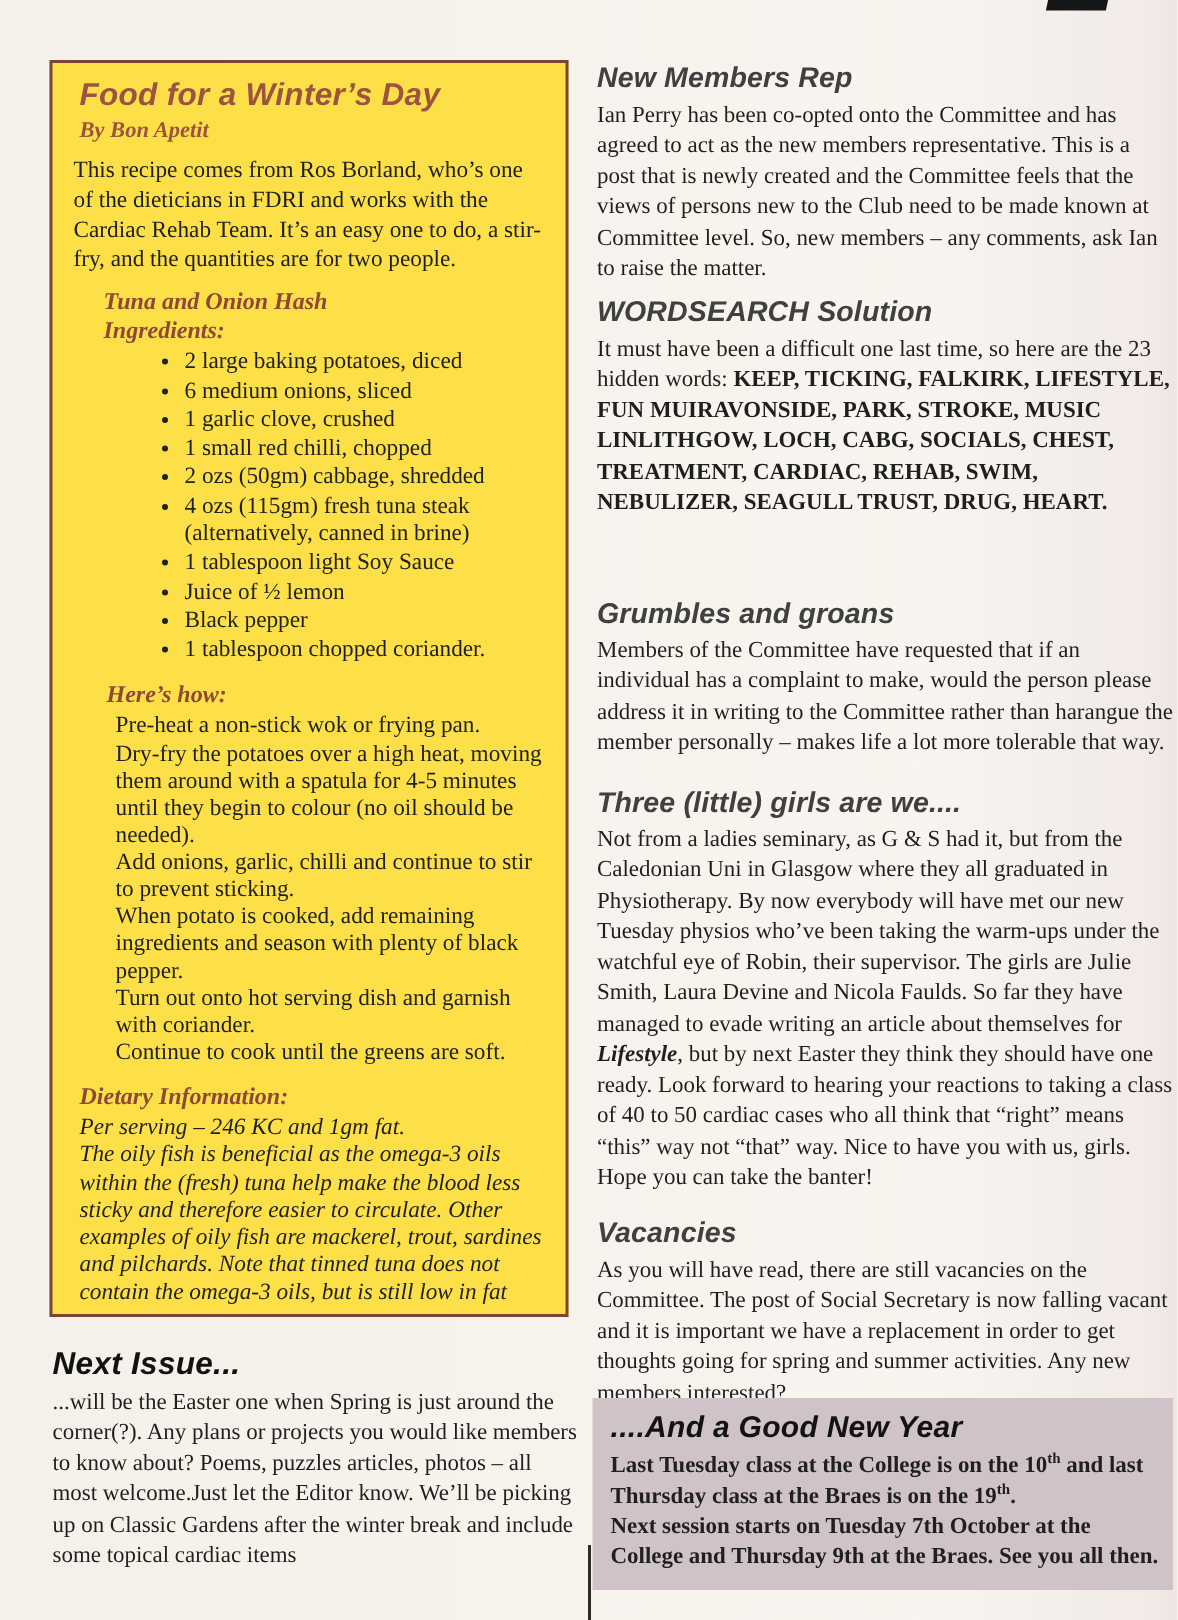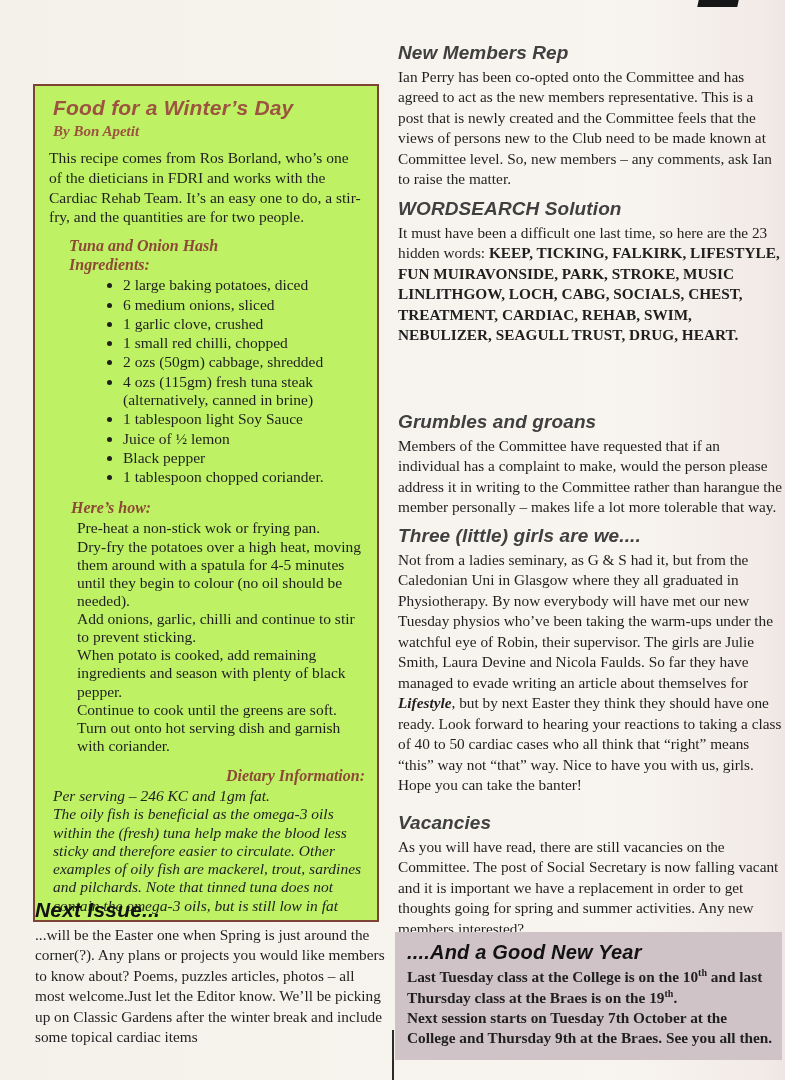--- a/index.html
+++ b/index.html
@@ -7,55 +7,55 @@
     width:785px;height:1080px;position:relative;overflow:hidden;
     background:linear-gradient(90deg,#f4f1ea 0%,#f8f5f0 78%,#f2ebe8 97%,#efe6e4 100%);
     font-family:"Liberation Serif", serif;color:#1f1f1f;
   }
   .smudge{position:absolute;left:698px;top:0;width:40px;height:7px;background:#161616;transform:skewX(-12deg);}
   .scan-line{position:absolute;left:392px;top:1030px;width:2px;height:50px;background:#2e2a28;}
 
   
   .recipe-box{
     position:absolute;left:33px;top:40px;width:346px;height:838px;box-sizing:border-box;
-    border:2px solid #7d4334;background:#bef264;padding:6px 12px;overflow:hidden;margin-top:44px;
+    border:2px solid #7d4334;background:#fde047;padding:6px 12px;overflow:hidden;
   }
   .recipe-title{
     font-family:"Liberation Sans", sans-serif;font-weight:bold;font-style:italic;
     color:#9c5340;font-size:21px;margin:4px 0 0 6px;letter-spacing:.2px;
   }
   .byline{font-weight:bold;font-style:italic;color:#9c5340;font-size:15px;margin:3px 0 8px 6px;}
   .intro{font-size:15.5px;line-height:1.28;margin:0 0 10px 2px;}
   .sub-brown{font-weight:bold;font-style:italic;color:#8d4836;font-size:16px;}
   .dish-title{margin:10px 0 1px 22px;}
   .ing-label{margin:0 0 2px 22px;}
   ul.ingredients{margin:1px 0 0 0;padding-left:76px;}
   ul.ingredients li{font-size:15.5px;line-height:1.18;margin:0 0 1px 0;}
   .method-label{margin:13px 0 2px 24px;}
   .step{font-size:15.5px;line-height:1.17;margin:0 0 0 30px;}
-  .dietary-label{margin:12px 0 2px 6px;text-align:right;}
+  .dietary-label{margin:12px 0 2px 6px;}
   .dietary-line{font-size:15.5px;font-style:italic;line-height:1.18;margin:0 0 0 6px;}
 
   
   .next-issue{position:absolute;left:35px;top:898px;width:352px;}
   .h-black{
     font-family:"Liberation Sans", sans-serif;font-weight:bold;font-style:italic;
     color:#121212;font-size:21px;margin:0 0 3px 0;letter-spacing:.2px;
   }
   .body-text{font-size:15.3px;line-height:1.34;margin:0;}
 
   
   .rsec{position:absolute;left:398px;width:384px;overflow:hidden;}
   .rsec .h-right{
     font-family:"Liberation Sans", sans-serif;font-weight:bold;font-style:italic;
     color:#404040;font-size:19px;margin:0 0 3px 0;letter-spacing:.1px;
   }
   #sec-new-members{top:42px;height:156px;}
   #sec-wordsearch{top:198px;height:200px;}
-  #sec-grumbles{top:411px;height:126px;}
+  #sec-grumbles{top:399px;height:126px;}
   #sec-three-girls{top:525px;height:287px;}
   #sec-vacancies{top:812px;height:120px;}
   .words{font-weight:bold;}
   .mag{font-weight:bold;font-style:italic;}
 
   
   .new-year-box{
     position:absolute;left:395px;top:932px;width:387px;height:128px;box-sizing:border-box;
     background:#cfc3c8;padding:9px 4px 8px 12px;overflow:hidden;
   }
@@ -87,22 +87,22 @@
     <li>Juice of ½ lemon</li>
     <li>Black pepper</li>
     <li>1 tablespoon chopped coriander.</li>
   </ul>
 
   <div class="sub-brown method-label">Here’s how:</div>
   <p class="step">Pre-heat a non-stick wok or frying pan.</p>
   <p class="step">Dry-fry the potatoes over a high heat, moving them around with a spatula for 4-5 minutes until they begin to colour (no oil should be needed).</p>
   <p class="step">Add onions, garlic, chilli and continue to stir to prevent sticking.</p>
   <p class="step">When potato is cooked, add remaining ingredients and season with plenty of black pepper.</p>
+  <p class="step">Turn out onto hot serving dish and garnish with coriander.</p>
   <p class="step">Continue to cook until the greens are soft.</p>
-  <p class="step">Turn out onto hot serving dish and garnish with coriander.</p>
 
   <div class="sub-brown dietary-label">Dietary Information:</div>
   <p class="dietary-line">Per serving – 246 KC and 1gm fat.</p>
   <p class="dietary-line">The oily fish is beneficial as the omega-3 oils within the (fresh) tuna help make the blood less sticky and therefore easier to circulate. Other examples of oily fish are mackerel, trout, sardines and pilchards.  Note that tinned tuna does not contain the omega-3 oils, but is still low in fat</p>
 </div>
 
 <div class="next-issue">
   <h2 class="h-black">Next Issue...</h2>
   <p class="body-text">...will be the Easter one when Spring is just around the corner(?).  Any plans or projects you would like members to know about?  Poems, puzzles articles, photos – all most welcome.Just let the Editor know. We’ll be picking up on Classic Gardens after the winter break and include some topical cardiac items</p>
 </div>

